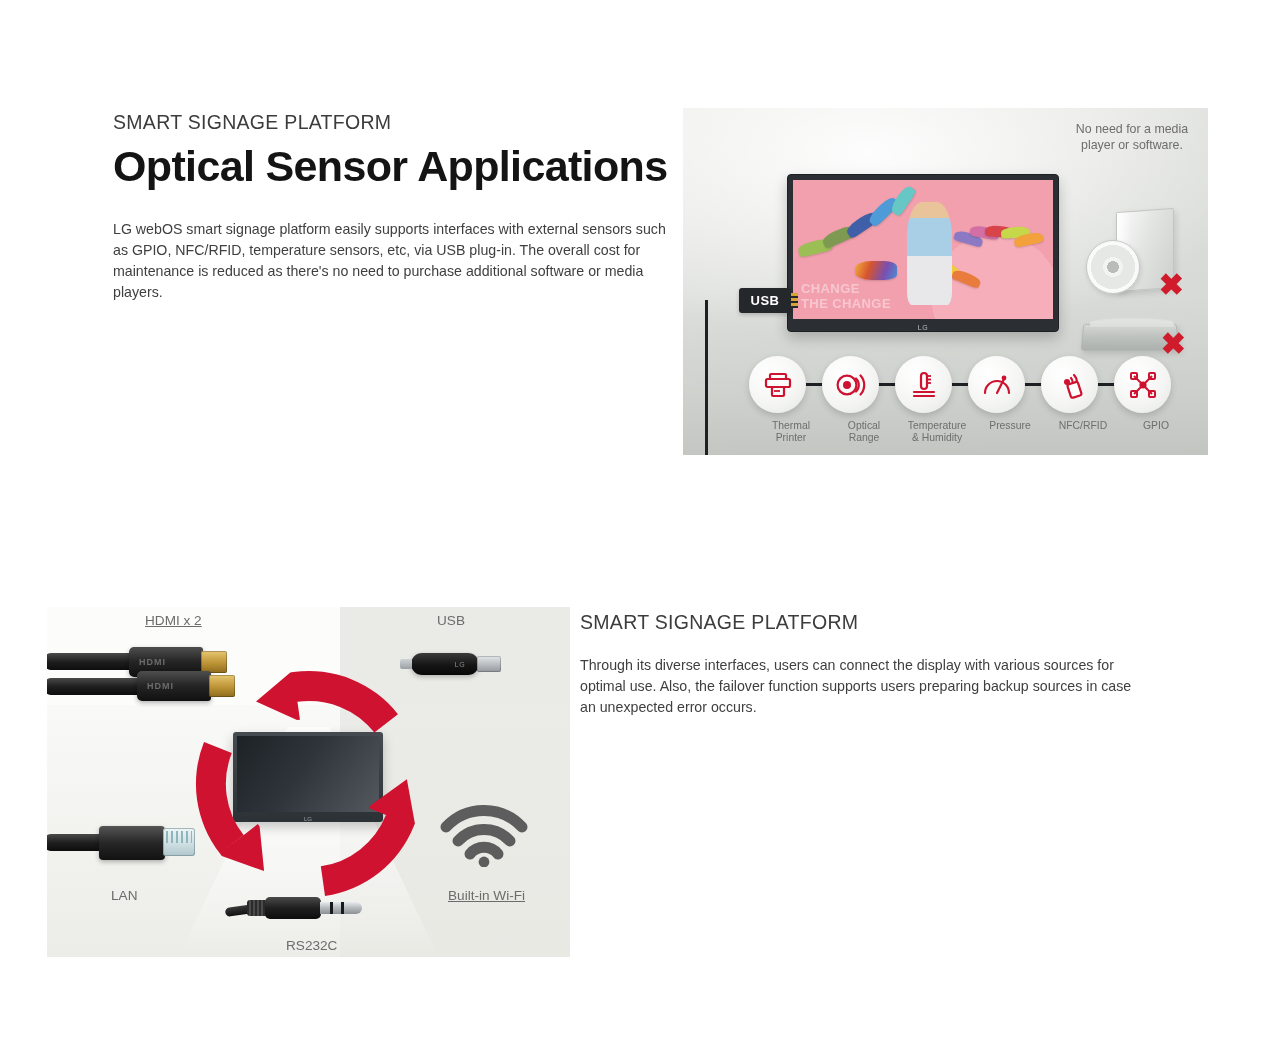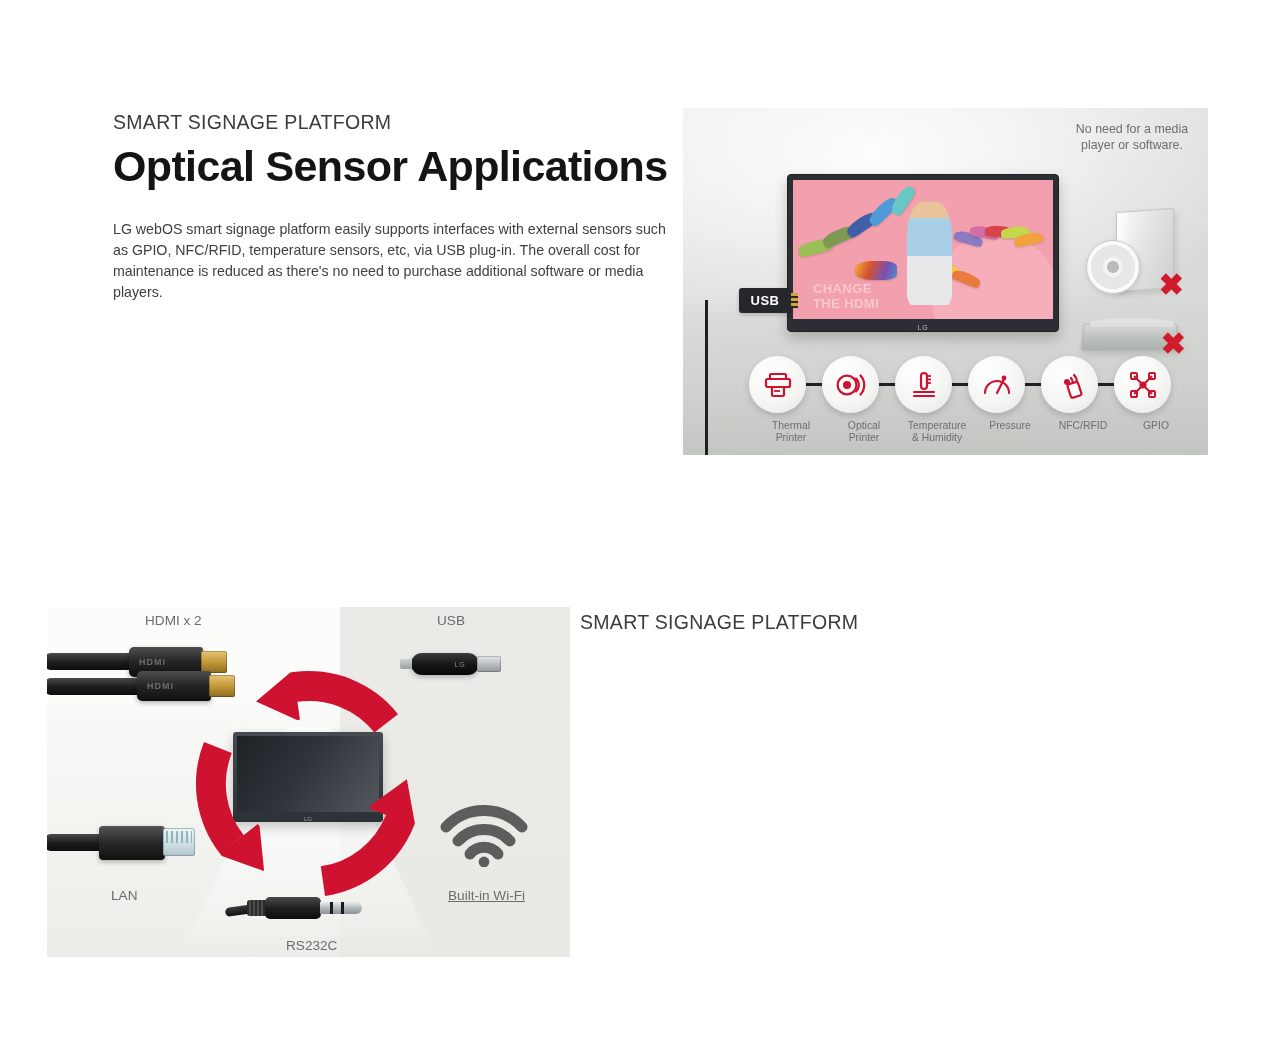--- a/index.html
+++ b/index.html
@@ -118,21 +118,21 @@
     position:absolute;left:44%;top:16%;width:17%;height:74%;
     background:linear-gradient(180deg,#e9c49b 0 16%,#a9cfe6 16% 52%,#e8e8ea 52% 100%);
     border-radius:34% 34% 12% 12%;
   }
   .tv1 .shoe{position:absolute;border-radius:44% 44% 22% 22%;box-shadow:0 1px 2px rgba(0,0,0,.15);}
   .tv1 .lgmark{
     position:absolute;left:50%;transform:translateX(-50%);bottom:1px;
     font-size:7px;color:#b9bcc0;letter-spacing:.5px;
   }
   .tv1 .ovl{
-    position:absolute;left:20px;bottom:8px;font-size:13px;line-height:15px;
+    position:absolute;left:8px;bottom:8px;font-size:13px;line-height:15px;
     color:rgba(255,255,255,.42);font-weight:600;letter-spacing:.4px;
   }
 
   
   .usb-tag{
     position:absolute;left:56px;top:180px;width:52px;height:25px;
     background:#24282b;border-radius:3px;color:#fff;
     font-size:13px;font-weight:700;letter-spacing:.5px;
     display:flex;align-items:center;justify-content:center;
     box-shadow:0 2px 4px rgba(0,0,0,.2);z-index:4;
@@ -331,21 +331,21 @@
         <div class="shoe" style="left:74%;top:33%;width:11%;height:8%;background:#d9434a;transform:rotate(4deg);"></div>
         <div class="shoe" style="left:80%;top:34%;width:11%;height:8%;background:#c6d84a;transform:rotate(-4deg);"></div>
         <div class="shoe" style="left:85%;top:39%;width:11%;height:8%;background:#f2a13c;transform:rotate(-12deg);"></div>
         <div class="shoe" style="left:54%;top:60%;width:11%;height:8%;background:#f3c93e;transform:rotate(28deg);"></div>
         <div class="shoe" style="left:61%;top:67%;width:11%;height:8%;background:#e97b3c;transform:rotate(22deg);"></div>
 
         <div class="girl"></div>
         <div class="shoe" style="left:24%;top:58%;width:16%;height:14%;background:linear-gradient(110deg,#f2b03a 0%,#d6542f 35%,#7a4fb0 70%,#4a8fd4 100%);border-radius:40% 30% 30% 40%;"></div>
         <div class="ovl">
           <div>CHANGE</div>
-          <div>THE HDMI</div>
+          <div>THE CHANGE</div>
         </div>
       </div>
       <div class="lgmark">LG</div>
     </div>
 
     <div class="chips">
       <div class="chip-line"></div>
 
       <div class="chip" style="left:0px;">
         <div class="bubble">
@@ -363,21 +363,21 @@
       <div class="chip" style="left:73px;">
         <div class="bubble">
           <svg width="30" height="26" viewBox="0 0 30 26" fill="none" stroke="#ce1230" stroke-width="2.2">
             <circle cx="11" cy="13" r="9.4"></circle>
             <circle cx="11" cy="13" r="4" fill="#ce1230" stroke="none"></circle>
             <path d="M20 6.5a9 9 0 0 1 0 13" stroke-linecap="round"></path>
             <path d="M24.5 3.5a14 14 0 0 1 0 19" stroke-linecap="round"></path>
           </svg>
         </div>
         <div class="cap">Optical
-Printer</div>
+Range</div>
       </div>
 
       <div class="chip" style="left:146px;">
         <div class="bubble">
           <svg width="28" height="28" viewBox="0 0 28 28" fill="none" stroke="#ce1230" stroke-width="2.2">
             <rect x="11" y="2" width="6" height="16" rx="3"></rect>
             <line x1="17" y1="5" x2="21" y2="5" stroke-width="1.8"></line>
             <line x1="17" y1="8.5" x2="21" y2="8.5" stroke-width="1.8"></line>
             <line x1="17" y1="12" x2="21" y2="12" stroke-width="1.8"></line>
             <path d="M4 21h20M4 25h20" stroke-linecap="round"></path>
@@ -428,21 +428,21 @@
       </div>
     </div>
   </div>
 
   <div id="sec2-fig">
     <div class="bgL"></div>
     <div class="bgR"></div>
     <div class="floor2"></div>
     <div class="beam"></div>
 
-    <div class="iflabel" style="left:98px;top:6px;">HDMI x 2</div>
+    <div class="iflabel" style="left:98px;top:6px;text-decoration:underline;">HDMI x 2</div>
     <div class="iflabel" style="left:390px;top:6px;">USB</div>
     <div class="iflabel" style="left:64px;top:281px;">LAN</div>
     <div class="iflabel" style="left:239px;top:331px;">RS232C</div>
     <div class="iflabel" style="left:401px;top:281px;text-decoration:underline;">Built-in Wi-Fi</div>
 
     <div class="hdmi-cable" style="left:-4px;top:38px;width:200px;height:36px;">
       <div class="cable-body" style="left:0;top:8px;width:100px;"></div>
       <div class="hdmi-head" style="left:86px;top:2px;">
         <span class="word">HDMI</span>
         <span class="hdmi-gold"></span>
@@ -503,15 +503,16 @@
                    M123 10 l-3 0 -38 24 38 24 3 0 z" transform="rotate(112 123 123)"></path>
           <path d="M123 10 a113 113 0 0 1 97.8 56.2 l-25.9 15 a83 83 0 0 0 -71.9 -41.2 z
                    M123 10 l-3 0 -38 24 38 24 3 0 z" transform="rotate(232 123 123)"></path>
         </g>
       </svg>
     </div>
   </div>
 
   <div id="sec2-text">
     <div class="eyebrow">SMART SIGNAGE PLATFORM</div>
+    <p class="body-copy">Through its diverse interfaces, users can connect the display with various sources for optimal use. Also, the failover function supports users preparing backup sources in case an unexpected error occurs.</p>
   </div>
 
 </div>
 
 </body></html>

